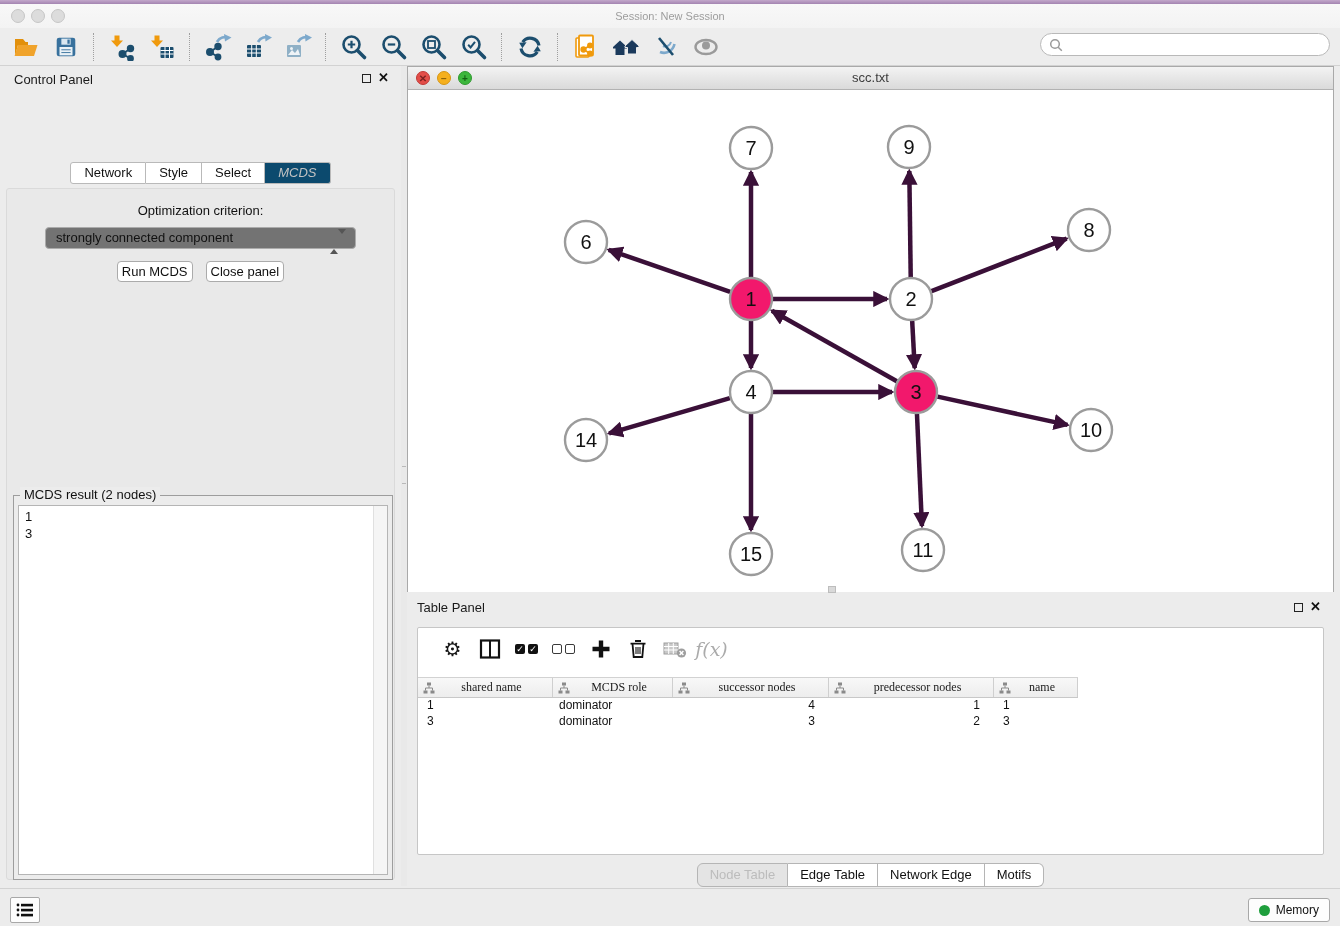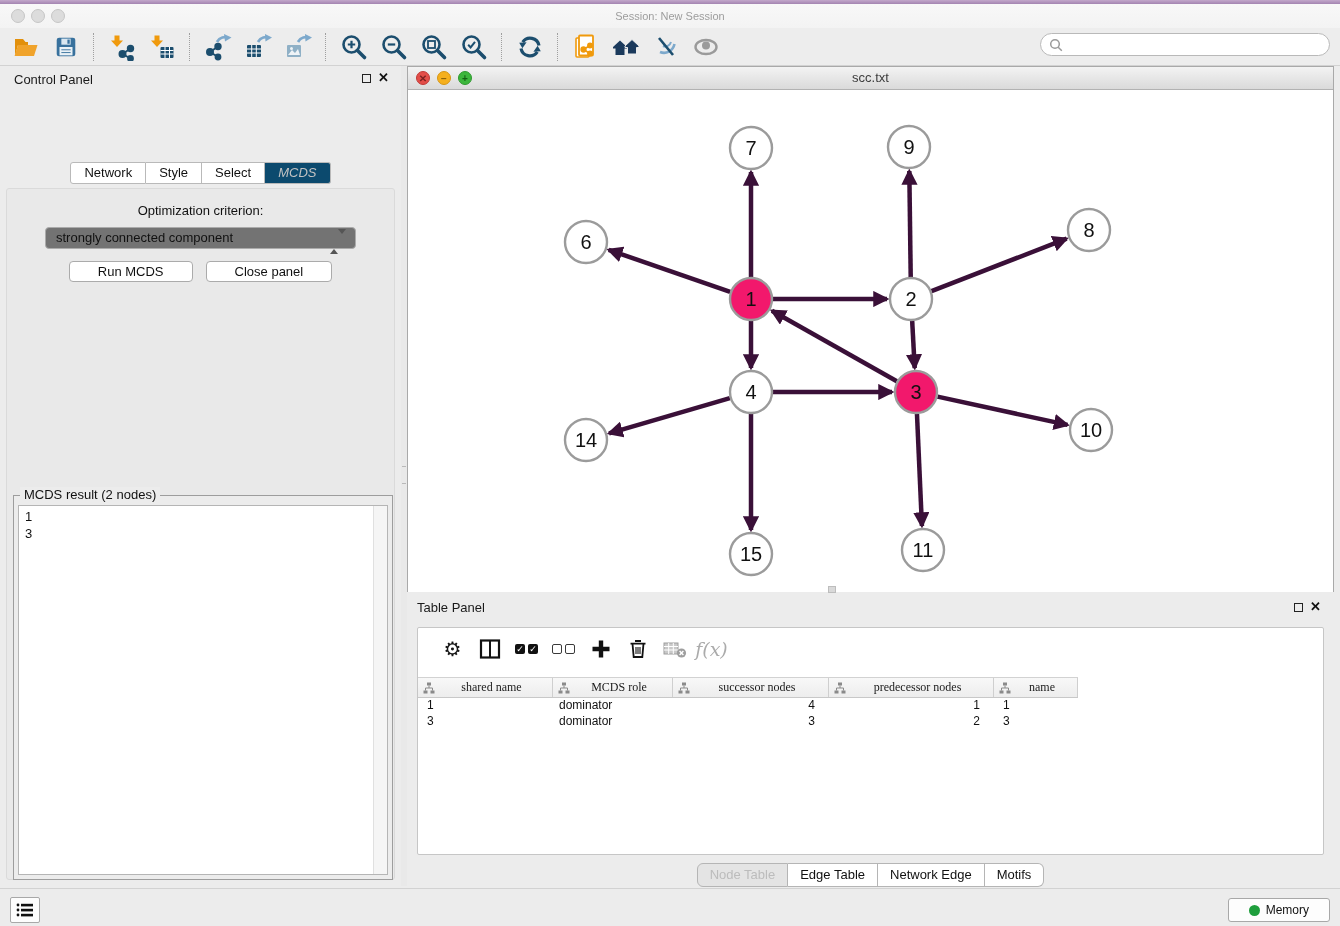--- a/index.html
+++ b/index.html
@@ -29,21 +29,21 @@
   .cp-tab:first-child{border-left:1px solid #b9b9b9;border-radius:3px 0 0 3px;}
   .cp-tab:last-child{border-radius:0 3px 3px 0;}
   .cp-tab.active{background:#0c4a6e;color:#c2c2c2;font-style:italic;}
   .cp-inset{position:absolute;left:6px;right:6px;top:122px;bottom:6px;background:#e9e9e9;border:1px solid #dadada;border-radius:3px;}
   .opt-label{margin-top:14px;text-align:center;font-size:13px;color:#111;}
   .dropdown{position:relative;margin:9px auto 0 auto;width:311px;height:22px;background:#737373;border:1px solid #ababab;border-radius:4px;box-sizing:border-box;font-size:13px;line-height:20px;padding-left:10px;color:#111;}
   .dd-arrows{position:absolute;right:9px;top:4px;}
   .dd-arrows .up{width:0;height:0;border-left:4px solid transparent;border-right:4px solid transparent;border-bottom:5px solid #555;margin-bottom:2px;}
   .dd-arrows .down{width:0;height:0;border-left:4px solid transparent;border-right:4px solid transparent;border-top:5px solid #555;}
   .btn-row{margin-top:12px;display:flex;justify-content:center;gap:13px;}
-  .mac-btn{height:21px;line-height:19px;padding:0 28px;background:#fff;border:1px solid #ababab;border-radius:4px;font-size:13px;color:#111;}
+  .mac-btn{height:21px;line-height:19px;padding:0 4px;background:#fff;border:1px solid #ababab;border-radius:4px;font-size:13px;color:#111;}
   .result-box{position:absolute;left:6px;top:306px;width:378px;height:383px;border:1px solid #9d9d9d;background:#ececec;}
   .result-legend{position:absolute;left:6px;top:-9px;background:#ececec;padding:0 4px;font-size:13px;color:#111;}
   .result-area{position:absolute;left:4px;right:4px;top:9px;bottom:4px;background:#fff;border:1px solid #b5b5b5;}
   .result-text{position:absolute;left:6px;top:2px;font-size:13px;line-height:17px;color:#111;white-space:pre;}
   .result-scroll{position:absolute;right:0;top:0;bottom:0;width:13px;background:#f5f5f5;border-left:1px solid #e0e0e0;}
 
   
   .v-splitter{position:absolute;left:401px;top:66px;width:6px;height:820px;background:#e9e9e9;}
   .v-grip{position:absolute;left:1px;top:400px;width:4px;height:16px;border-top:1px solid #b9b9b9;border-bottom:1px solid #b9b9b9;}
 
@@ -80,21 +80,21 @@
   .td.right{padding-right:14px;text-align:right;}
   .tp-tabs{position:absolute;left:0;right:0;top:269px;display:flex;justify-content:center;}
   .tp-tab{height:22px;line-height:22px;padding:0 12px;font-size:13px;background:#fff;border:1px solid #b5b5b5;border-left:none;color:#111;}
   .tp-tab:first-child{border-left:1px solid #b5b5b5;border-radius:6px 0 0 6px;}
   .tp-tab:last-child{border-radius:0 6px 6px 0;}
   .tp-tab.active{background:#e4e4e4;color:#bcbcbc;}
 
   
   .statusbar{position:absolute;left:0;top:888px;width:100%;height:38px;background:#ececec;border-top:1px solid #d2d2d2;box-sizing:border-box;}
   .list-btn{position:absolute;left:10px;top:8px;width:30px;height:26px;background:#fdfdfd;border:1px solid #a8a8a8;border-radius:2px;display:flex;align-items:center;justify-content:center;box-sizing:border-box;}
-  .memory-btn{position:absolute;right:10px;top:9px;height:24px;padding:0 20px;background:#fdfdfd;border:1px solid #a8a8a8;border-radius:3px;display:flex;align-items:center;gap:6px;font-size:12px;color:#111;box-sizing:border-box;}
+  .memory-btn{position:absolute;right:10px;top:9px;height:24px;padding:0 10px;background:#fdfdfd;border:1px solid #a8a8a8;border-radius:3px;display:flex;align-items:center;gap:6px;font-size:12px;color:#111;box-sizing:border-box;}
   .mem-dot{width:11px;height:11px;border-radius:50%;background:#1e9e3c;}
 </style>
 </head>
 <body>
 
 <div class="app">
 
   <div class="top-strip"></div>
   <div class="titlebar">
     <div class="tl-dot" style="left:11px"></div>

